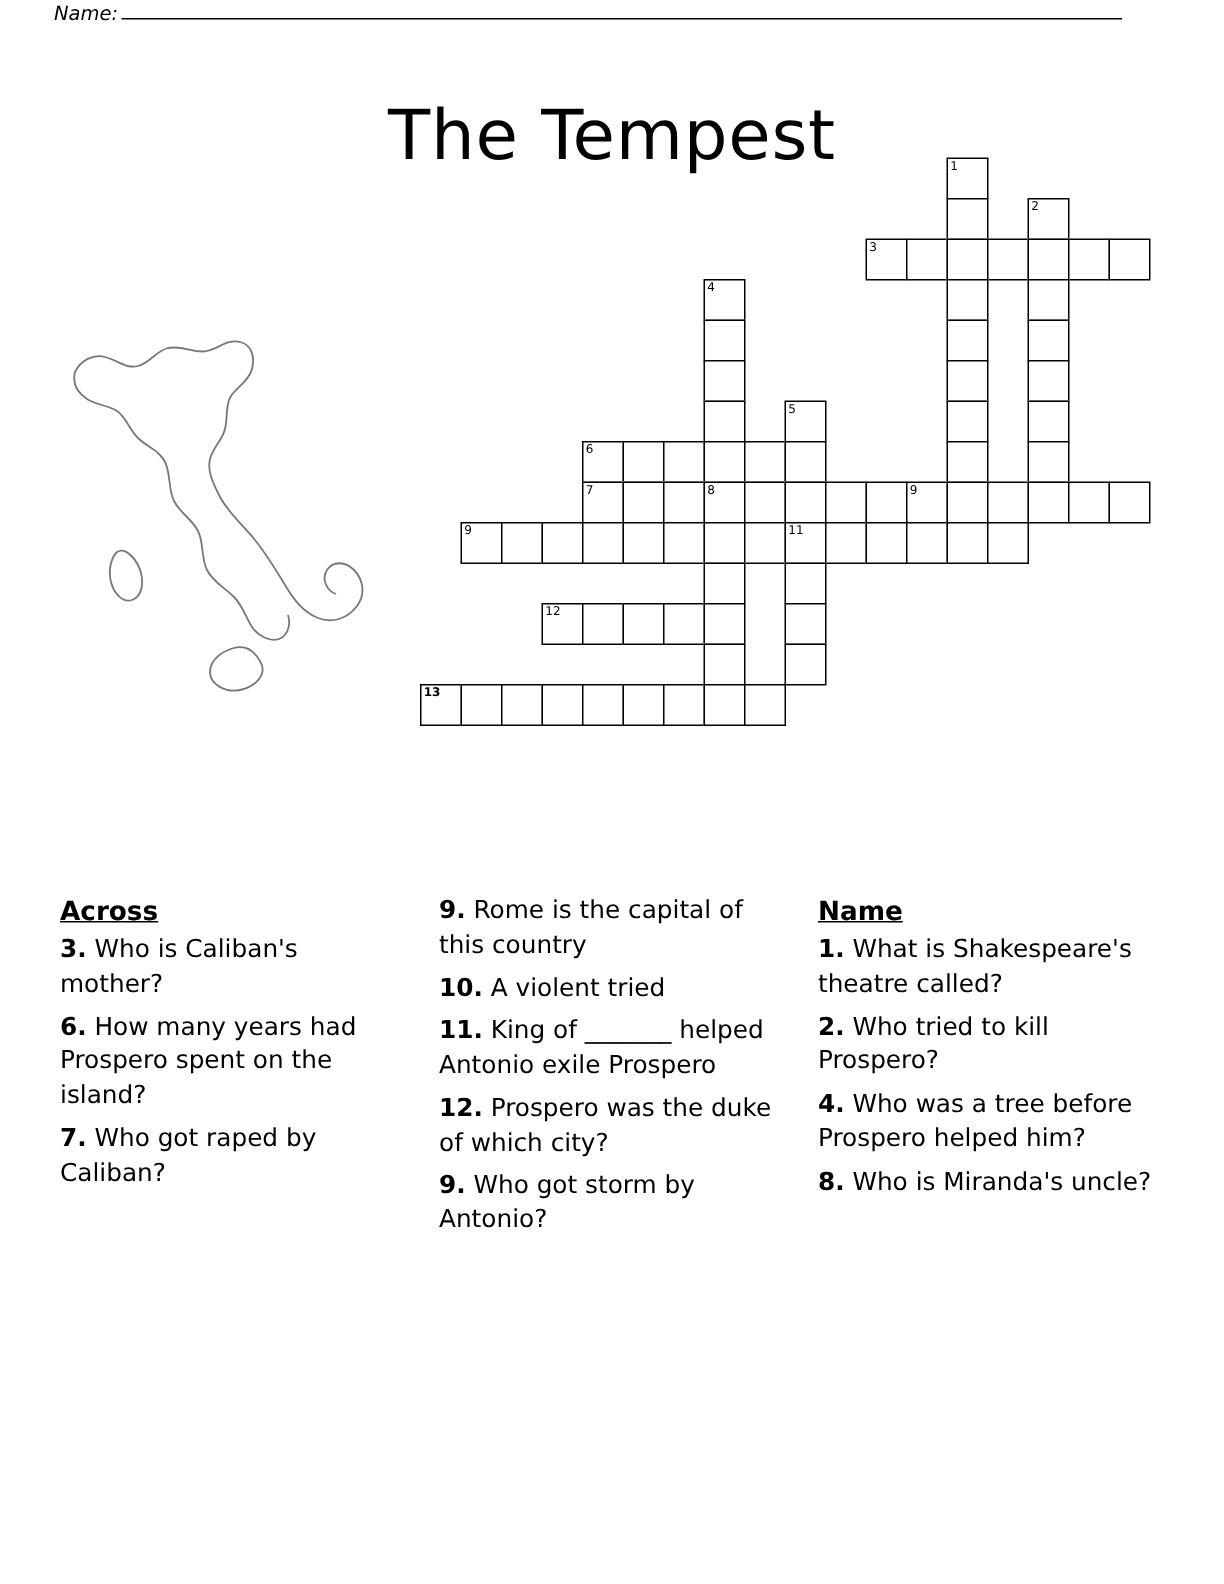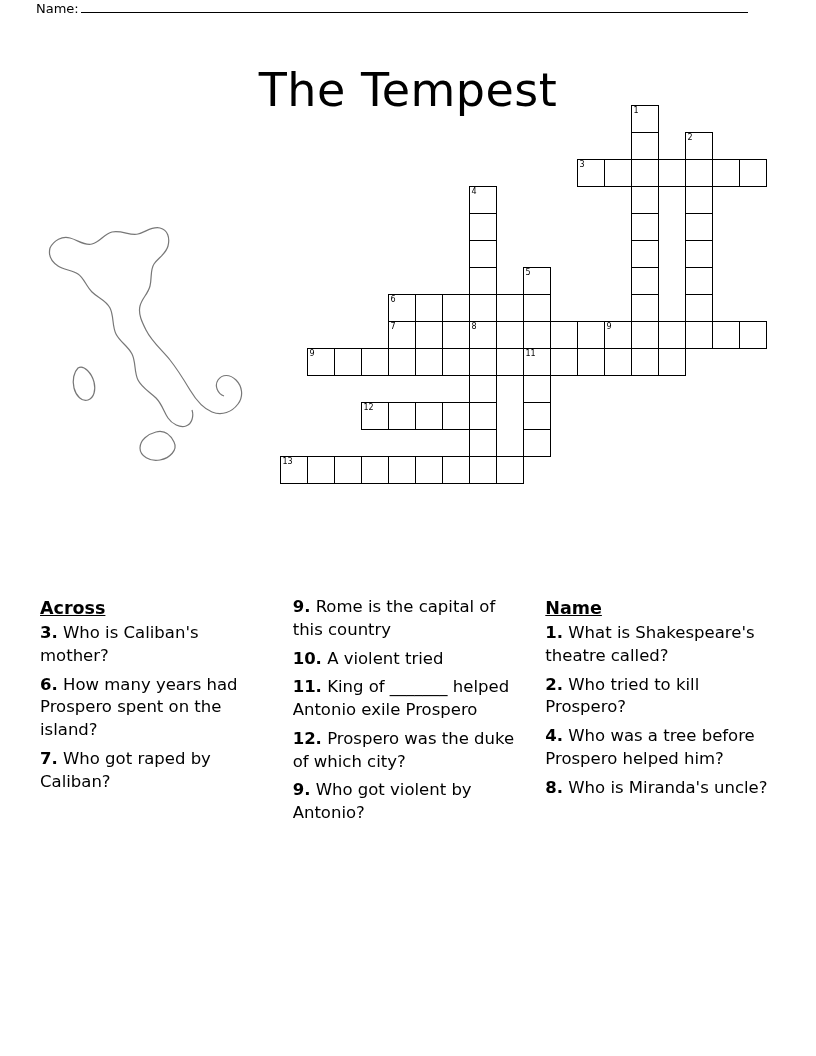--- a/index.html
+++ b/index.html
@@ -18,20 +18,21 @@
 
   
   .name-row {
     position: absolute;
     top: 0px;
     left: 36px;
     width: 712px;
     display: flex;
     align-items: baseline;
     font-size: 13px;
+    font-style: italic;
   }
   .name-label {
     white-space: nowrap;
     margin-right: 2px;
   }
   .name-rule {
     flex: 1;
     border-bottom: 1px solid #000;
     height: 12px;
   }
@@ -227,21 +228,21 @@
     <div class="cell" style="left: 81px; top: 297px;">
       <span class="num">12</span>
     </div>
     <div class="cell" style="left: 108px; top: 297px;"></div>
     <div class="cell" style="left: 135px; top: 297px;"></div>
     <div class="cell" style="left: 162px; top: 297px;"></div>
     <div class="cell" style="left: 189px; top: 297px;"></div>
     <div class="cell" style="left: 243px; top: 297px;"></div>
     <div class="cell" style="left: 189px; top: 324px;"></div>
     <div class="cell" style="left: 243px; top: 324px;"></div>
-    <div class="cell" style="left: 0px; top: 351px;">
+    <div class="cell" style="left: 0px; top: 351px; font-weight: bold;">
       <span class="num">13</span>
     </div>
     <div class="cell" style="left: 27px; top: 351px;"></div>
     <div class="cell" style="left: 54px; top: 351px;"></div>
     <div class="cell" style="left: 81px; top: 351px;"></div>
     <div class="cell" style="left: 108px; top: 351px;"></div>
     <div class="cell" style="left: 135px; top: 351px;"></div>
     <div class="cell" style="left: 162px; top: 351px;"></div>
     <div class="cell" style="left: 189px; top: 351px;"></div>
     <div class="cell" style="left: 216px; top: 351px;"></div>
@@ -249,19 +250,19 @@
 
 <div class="clues" id="clues">
     <div class="clue-head">Across</div>
     <p class="clue"><b>3.</b><span> Who is Caliban's mother?</span></p>
     <p class="clue"><b>6.</b><span> How many years had Prospero spent on the island?</span></p>
     <p class="clue"><b>7.</b><span> Who got raped by Caliban?</span></p>
     <p class="clue"><b>9.</b><span> Rome is the capital of this country</span></p>
     <p class="clue"><b>10.</b><span> A violent tried</span></p>
     <p class="clue"><b>11.</b><span> King of _______ helped Antonio exile Prospero</span></p>
     <p class="clue"><b>12.</b><span> Prospero was the duke of which city?</span></p>
-    <p class="clue"><b>9.</b><span> Who got violent by Antonio?</span></p>
+    <p class="clue"><b>9.</b><span> Who got storm by Antonio?</span></p>
     <div class="clue-head">Name</div>
     <p class="clue"><b>1.</b><span> What is Shakespeare's theatre called?</span></p>
     <p class="clue"><b>2.</b><span> Who tried to kill Prospero?</span></p>
     <p class="clue"><b>4.</b><span> Who was a tree before Prospero helped him?</span></p>
     <p class="clue"><b>8.</b><span> Who is Miranda's uncle?</span></p>
   </div>
 
 </body></html>

